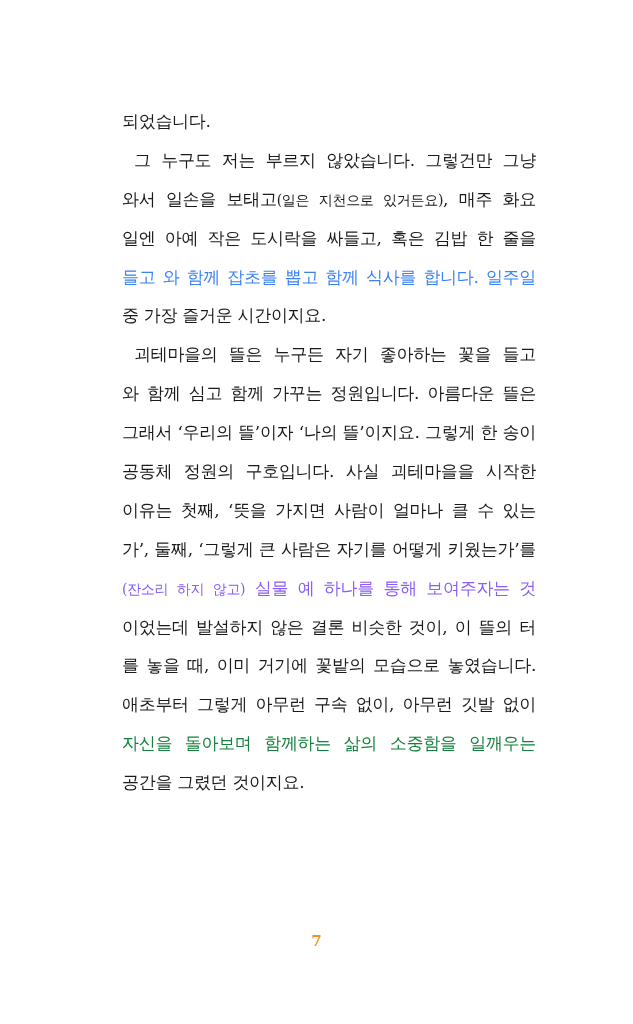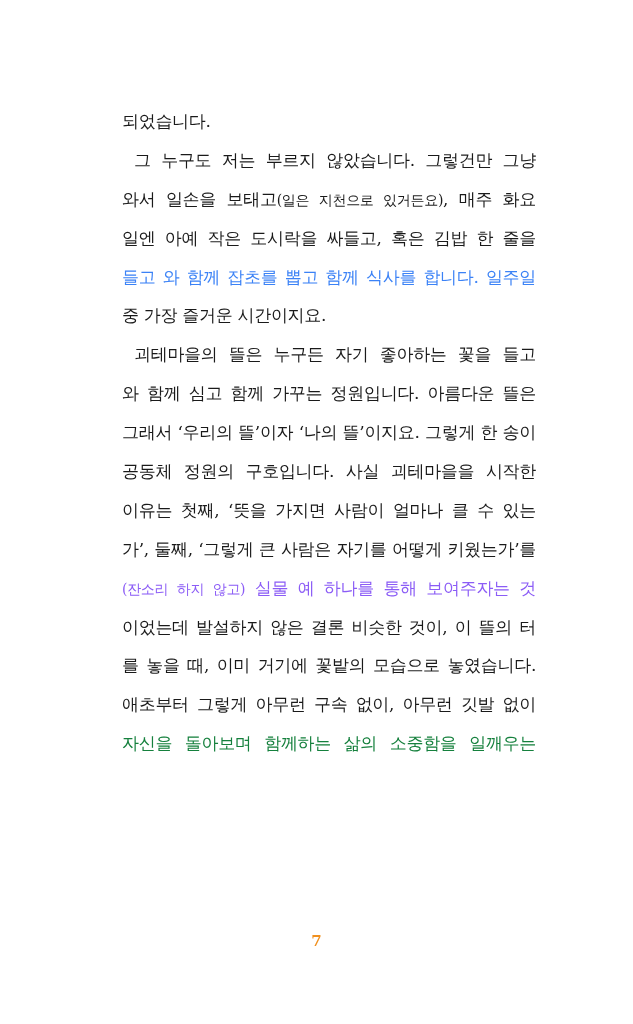--- a/index.html
+++ b/index.html
@@ -42,15 +42,16 @@
     <span class="line" style="color: rgb(26, 26, 26);">와 함께 심고 함께 가꾸는 정원입니다. 아름다운 뜰은</span>
     <span class="line" style="color: rgb(26, 26, 26);">그래서 ‘우리의 뜰’이자 ‘나의 뜰’이지요. 그렇게 한 송이</span>
     <span class="line" style="color: rgb(26, 26, 26);">공동체 정원의 구호입니다. 사실 괴테마을을 시작한</span>
     <span class="line" style="color: rgb(26, 26, 26);">이유는 첫째, ‘뜻을 가지면 사람이 얼마나 클 수 있는</span>
     <span class="line" style="color: rgb(26, 26, 26);">가’, 둘째, ‘그렇게 큰 사람은 자기를 어떻게 키웠는가’를</span>
     <span class="line" style="color: #8b5cf6;"><span class="small">(잔소리 하지 않고)</span><span> 실물 예 하나를 통해 보여주자는 것</span></span>
     <span class="line" style="color: rgb(26, 26, 26);">이었는데 발설하지 않은 결론 비슷한 것이, 이 뜰의 터</span>
     <span class="line" style="color: rgb(26, 26, 26);">를 놓을 때, 이미 거기에 꽃밭의 모습으로 놓였습니다.</span>
     <span class="line" style="color: rgb(26, 26, 26);">애초부터 그렇게 아무런 구속 없이, 아무런 깃발 없이</span>
     <span class="line" style="color: #15803d;">자신을 돌아보며 함께하는 삶의 소중함을 일깨우는</span>
+    <span class="line last" style="color: rgb(26, 26, 26);">공간을 그렸던 것이지요.</span>
   </div>
   <div class="page-number" style="color: rgb(240, 144, 30);">7</div>
 </div>
 
 </body></html>

